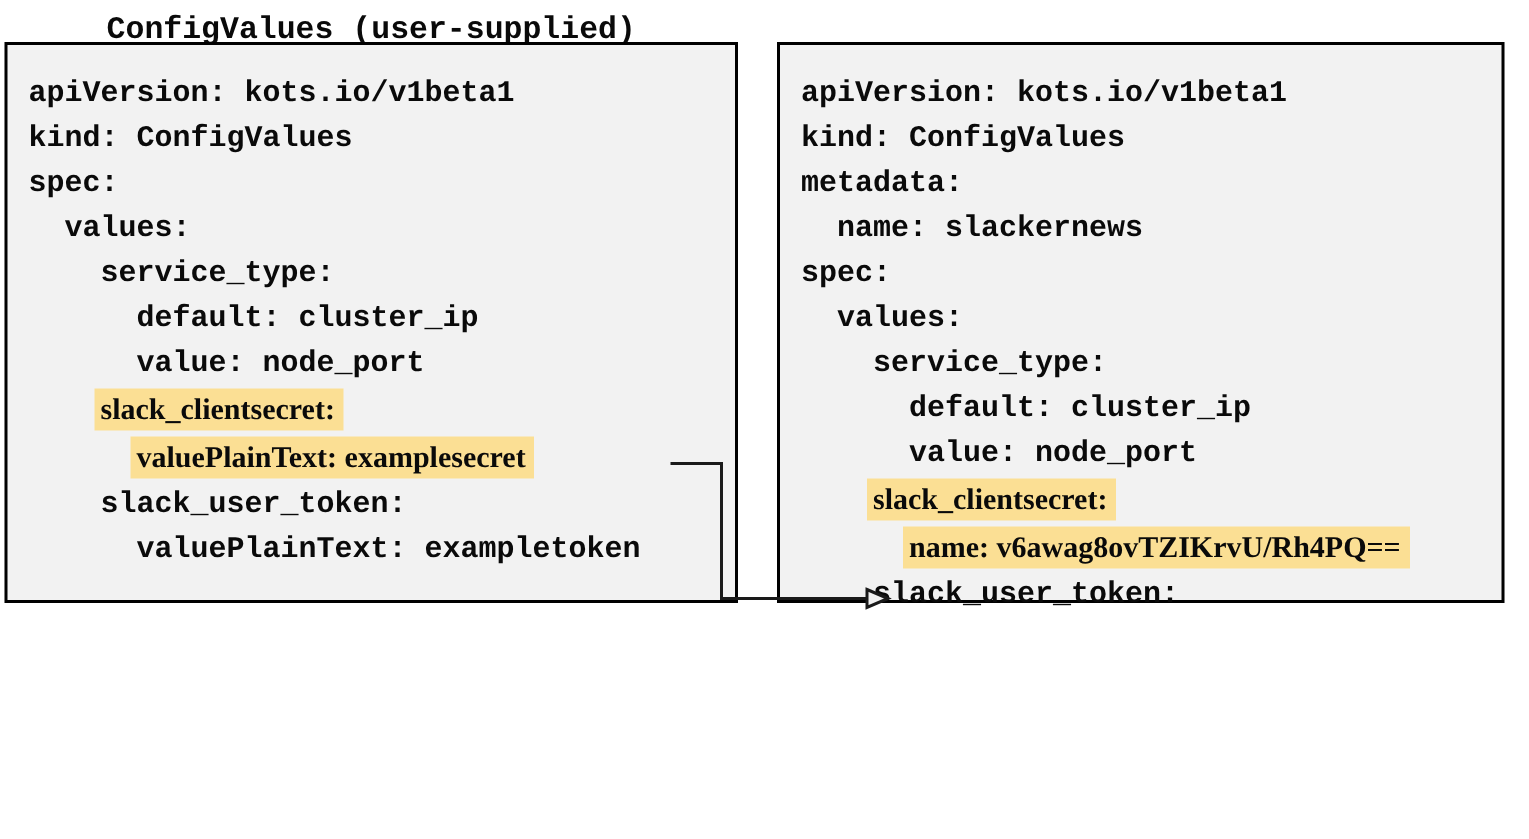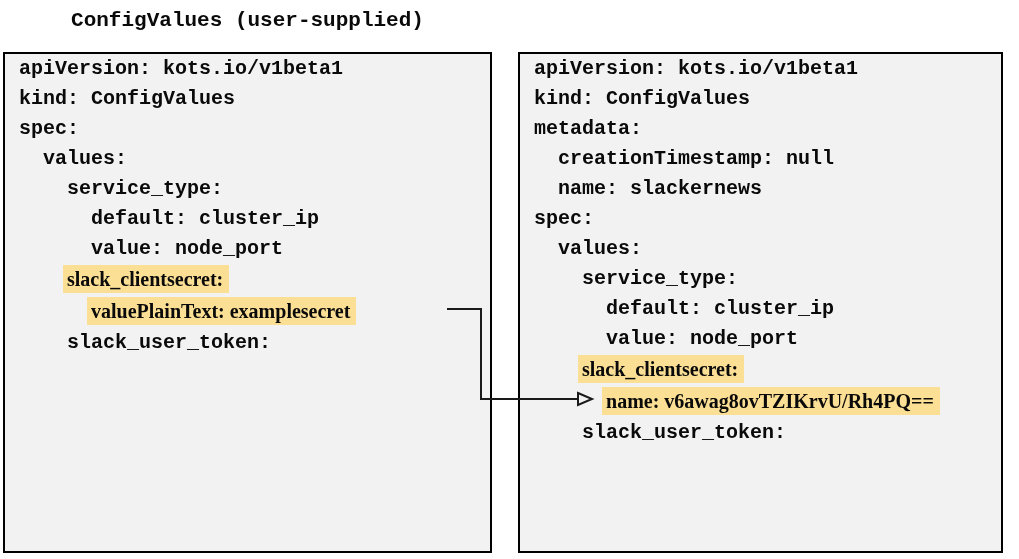--- a/index.html
+++ b/index.html
@@ -19,26 +19,26 @@
     font-size: 21px;
     line-height: 26px;
     color: var(--text-color, #000000);
     white-space: pre;
     font-family: Liberation Mono, monospace;
   }
   .panel-title.left  { left: 3px;   width: 489px; }
   .panel-title.right { left: 518px; width: 485px; }
   .panel {
     position: absolute;
-    top: 52px;
-    height: 501px;
+    top: 28px;
+    height: 374px;
     background: var(--panel-bg, #f2f2f2);
     border: 2px solid var(--panel-border, #000000);
     box-sizing: border-box;
-    padding: 0 0 0 14px;
+    padding: 18px 0 0 14px;
   }
   .panel.left  { left: 3px;   width: 489px; }
   .panel.right { left: 518px; width: 485px; }
   .code-line {
     white-space: pre;
     font-weight: bold;
     font-size: 20px;
     line-height: 30px;
     color: var(--text-color, #0a0a0a);
   }
@@ -78,27 +78,27 @@
       <div class="code-line"><span>apiVersion: kots.io/v1beta1</span></div>
       <div class="code-line"><span>kind: ConfigValues</span></div>
       <div class="code-line"><span>spec:</span></div>
       <div class="code-line">  <span>values:</span></div>
       <div class="code-line">    <span>service_type:</span></div>
       <div class="code-line">      <span>default: cluster_ip</span></div>
       <div class="code-line">      <span>value: node_port</span></div>
       <div class="code-line">    <span class="hl">slack_clientsecret:</span></div>
       <div class="code-line">      <span class="hl">valuePlainText: examplesecret</span></div>
       <div class="code-line">    <span>slack_user_token:</span></div>
+      <div class="code-line">      <span>valuePlainText: exampletoken</span></div>
     </div>
 
   <div class="panel right">
       <div class="code-line"><span>apiVersion: kots.io/v1beta1</span></div>
       <div class="code-line"><span>kind: ConfigValues</span></div>
       <div class="code-line"><span>metadata:</span></div>
-      <div class="code-line">  <span>creationTimestamp: null</span></div>
       <div class="code-line">  <span>name: slackernews</span></div>
       <div class="code-line"><span>spec:</span></div>
       <div class="code-line">  <span>values:</span></div>
       <div class="code-line">    <span>service_type:</span></div>
       <div class="code-line">      <span>default: cluster_ip</span></div>
       <div class="code-line">      <span>value: node_port</span></div>
       <div class="code-line">    <span class="hl">slack_clientsecret:</span></div>
       <div class="code-line">      <span class="hl">name: v6awag8ovTZIKrvU/Rh4PQ==</span></div>
       <div class="code-line">    <span>slack_user_token:</span></div>
     </div>

